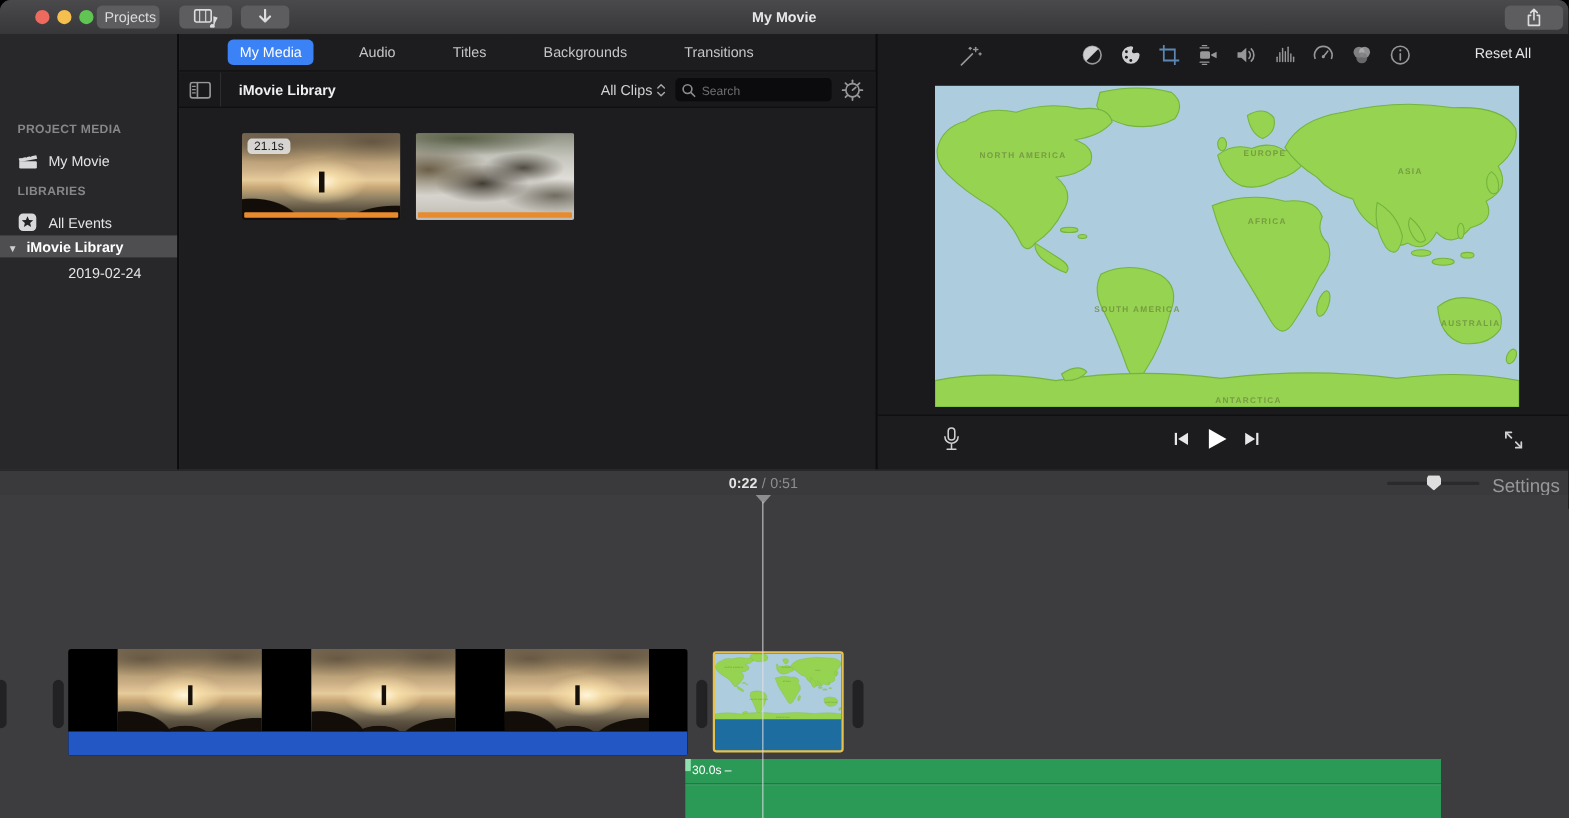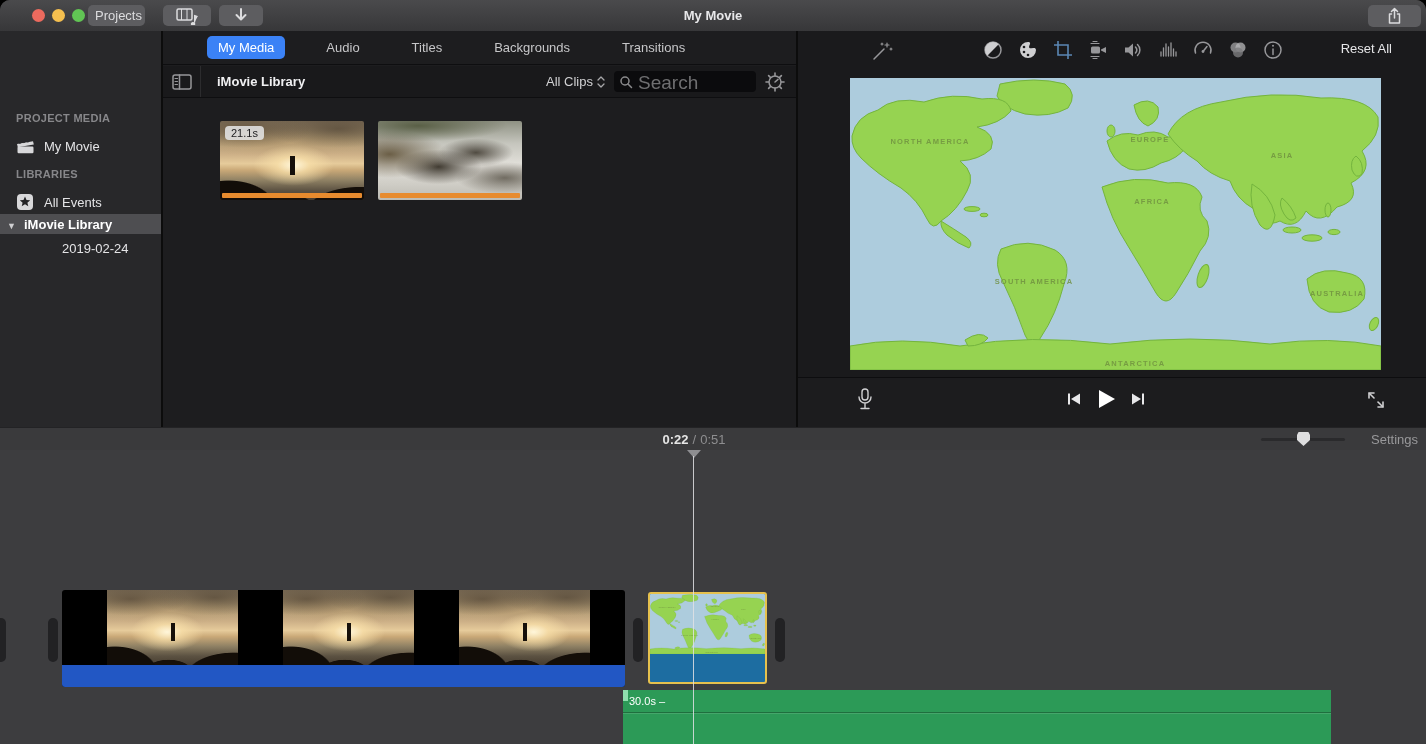--- a/index.html
+++ b/index.html
@@ -49,21 +49,21 @@
   .libbar{position:absolute;left:0;top:35px;width:100%;height:31px;background:#19191b;
     border-bottom:1px solid #0e0e10;display:flex;align-items:center;}
   .toggle-cell{width:37px;height:100%;display:flex;align-items:center;justify-content:center;
     border-right:1px solid #2c2c2e;flex:none;}
   .lib-title{color:#f0f0f2;font-size:13px;font-weight:bold;margin-left:16px;}
   .libbar-right{margin-left:auto;display:flex;align-items:center;gap:8px;padding-right:10px;}
   .filter{color:#d2d2d4;font-size:13px;display:flex;align-items:center;gap:3px;}
   .searchbox{position:relative;width:142px;height:21px;background:#0b0b0d;border-radius:4px;}
   .searchbox svg{position:absolute;left:5px;top:4px;}
   .search-input{position:absolute;left:22px;top:0;width:112px;height:21px;background:transparent;
-    border:none;outline:none;color:#ddd;font-size:19px;font-family:"Liberation Sans",sans-serif;}
+    border:none;outline:none;color:#ddd;font-size:11px;font-family:"Liberation Sans",sans-serif;}
   .search-input::placeholder{color:#6f6f71;}
   .cliparea{position:absolute;left:12px;top:90px;display:flex;gap:14px;}
   .mthumb{position:relative;width:144px;height:79px;border-radius:2px;overflow:hidden;flex:none;}
   .badge{position:absolute;left:5px;top:5px;background:rgba(228,228,228,.88);color:#1c1c1e;
     font-size:11px;padding:1px 6px;border-radius:4px;z-index:3;}
   .usedbar{position:absolute;left:2px;right:2px;bottom:2px;height:5px;background:#e78b2e;
     border-radius:1px;z-index:3;}
 
   
   .lh-art{--sunx:51%;position:relative;overflow:hidden;
@@ -106,38 +106,38 @@
   .tl-toolbar{position:absolute;left:0;top:427px;width:100%;height:23px;background:#3a3a3c;
     border-top:1px solid #232325;border-bottom:1px solid #323234;}
   .timebox{position:absolute;left:694px;top:0;height:23px;transform:translateX(-50%);
     display:flex;align-items:center;gap:4px;font-size:13px;}
   .time-cur{color:#e5e5e5;font-weight:bold;}
   .time-sep,.time-tot{color:#8e8e90;}
   .zoom-slider{position:absolute;right:81px;top:10px;width:84px;height:3px;background:#2a2a2c;
     border-radius:2px;}
   .zoom-thumb{position:absolute;left:36px;top:-6px;width:13px;height:14px;background:#dededf;
     clip-path:polygon(12% 0,88% 0,100% 22%,100% 58%,50% 100%,0 58%,0 22%);}
-  .settings-label{position:absolute;right:8px;top:4px;color:#98989a;font-size:13px;}
+  .settings-label{position:absolute;right:8px;top:4px;color:#98989a;font-size:17px;}
 
   
   .timeline{position:absolute;left:0;top:450px;width:100%;height:294px;background:#3d3d3f;}
   .playhead-line{position:absolute;left:693px;top:6px;bottom:0;width:1px;
     background:rgba(225,225,228,.85);z-index:8;}
   .playhead-tri{position:absolute;left:687px;top:0;width:0;height:0;z-index:8;
     border-left:7px solid transparent;border-right:7px solid transparent;border-top:8px solid #8e8e91;}
   .trim-handle{position:absolute;top:168px;width:10px;height:44px;background:#222224;border-radius:5px;}
   .vclip{position:absolute;left:62px;top:140px;width:563px;height:97px;border-radius:3px;
     overflow:hidden;background:#000;}
   .vclip .frames{height:75px;display:flex;overflow:hidden;}
   .vclip .lh-frame{width:131px;height:75px;flex:none;}
   .vclip .audiobar{height:22px;background:#2257c4;}
   .map-clip{position:absolute;left:648px;top:142px;width:115px;height:88px;
     border:2px solid #e6c14d;border-radius:3px;background:#1d6da1;overflow:hidden;z-index:2;}
   .map-mini{width:115px;height:60px;overflow:hidden;}
-  .greentrack{position:absolute;left:623px;top:240px;width:687px;height:54px;background:#2c9a57;padding-left:21px;}
+  .greentrack{position:absolute;left:623px;top:240px;width:687px;height:54px;background:#2c9a57;}
   .greentrack .gt-divider{position:absolute;left:0;right:0;top:22px;height:1px;background:rgba(0,0,0,.28);
     box-shadow:0 1px 0 rgba(255,255,255,.12);}
   .gt-label{position:absolute;left:6px;top:5px;color:#fff;font-size:11px;}
   .gt-notch{position:absolute;left:0;top:0;width:5px;height:11px;background:#8fe0ae;}
 
   .icon-stroke{stroke:#97979a;fill:none;stroke-width:1.5;stroke-linecap:round;stroke-linejoin:round;}
   .icon-fill{fill:#97979a;}
 </style>
 </head>
 <body>

